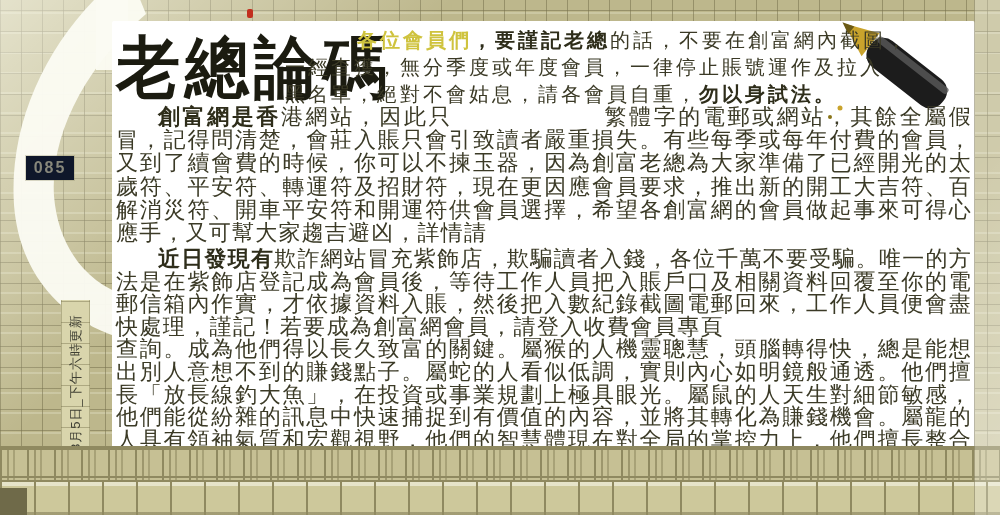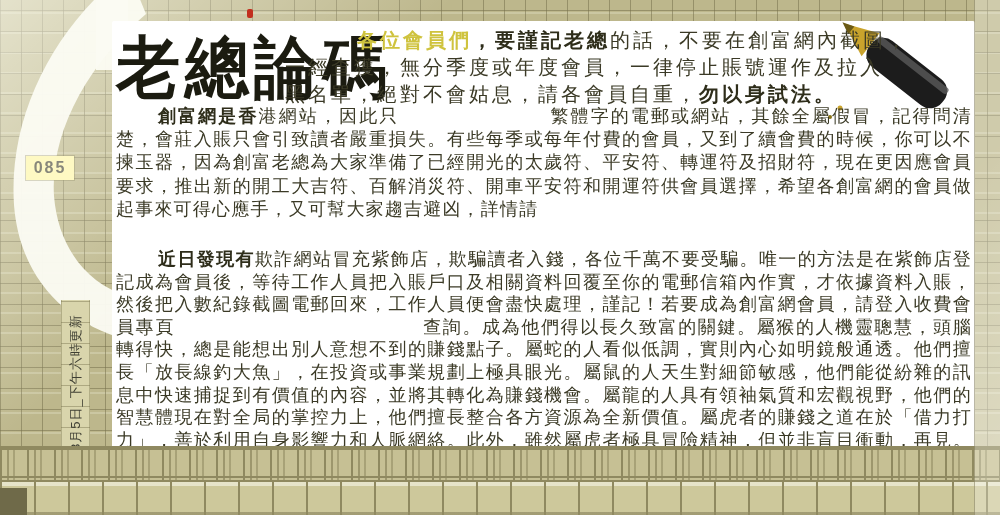--- a/index.html
+++ b/index.html
@@ -33,41 +33,41 @@
     background:rgba(255,255,250,.28);border-left:1px solid rgba(118,112,76,.5);}
   .corner-dark{position:absolute;left:0;top:488px;width:27px;height:27px;background:#6f6a49;}
 
   
   .ornament{position:absolute;left:0;top:0;}
 
   
   .panel{position:absolute;left:112px;top:21px;width:863px;height:427px;background:#ffffff;border-radius:2px;}
 
   
-  .issue-tab{position:absolute;left:26px;top:156px;width:48px;height:24px;background:#fef9c3;
+  .issue-tab{position:absolute;left:26px;top:156px;width:48px;height:24px;background:#0f172a;
     display:flex;align-items:center;justify-content:center;box-shadow:0 0 0 1px rgba(150,145,110,.35);}
   .issue-tab span{color:#87877b;font-size:16px;font-weight:bold;letter-spacing:2px;}
 
   
   .date-strip{position:absolute;left:61px;top:300px;width:27px;height:212px;background:#d9d5ac;
     background-image:repeating-linear-gradient(0deg, rgba(120,114,78,.45) 0 1px, transparent 1px 21px);
     border-left:1px solid rgba(120,114,78,.4);border-right:1px solid rgba(120,114,78,.4);}
   .date-strip span{position:absolute;left:50%;top:50%;transform:translate(-50%,-50%) rotate(-90deg);
     white-space:nowrap;color:#3f3f33;font-size:13px;letter-spacing:1px;}
 
   
   .title{position:absolute;left:116px;top:22px;margin:0;font-family:"DejaVu Serif",serif;
     font-size:64px;font-weight:900;color:#1b1b10;letter-spacing:5px;transform:scaleY(1.06);transform-origin:top left;}
   .red-speck{position:absolute;left:247px;top:9px;width:6px;height:9px;background:#c22f1e;border-radius:2px;}
 
   
   .para{position:absolute;color:#3b3a26;}
   .p-notice{left:285px;top:27px;width:676px;font-size:20px;line-height:27px;letter-spacing:3px;}
   .p-notice .line1{text-indent:72px;}
-  .p-body{font-size:18px;line-height:23.2px;letter-spacing:1.2px;text-align:justify;}
+  .p-body{font-size:22px;line-height:23.2px;letter-spacing:1.2px;text-align:justify;}
   .p-about{left:116px;top:105px;width:856px;text-indent:42px;}
   .p-about .tail{display:block;text-indent:0;padding-left:185px;text-align:left;}
   .p-fraud{left:116px;top:248px;width:856px;text-indent:42px;line-height:22.6px;}
   .b{font-weight:bold;color:#2e2d1a;}
   .salutation{color:#cfc33e;font-weight:bold;}
   .washed-gap{display:inline-block;}
   .gap-w150{width:150px;}
   .gap-w248{width:248px;}
 </style>
 </head>

